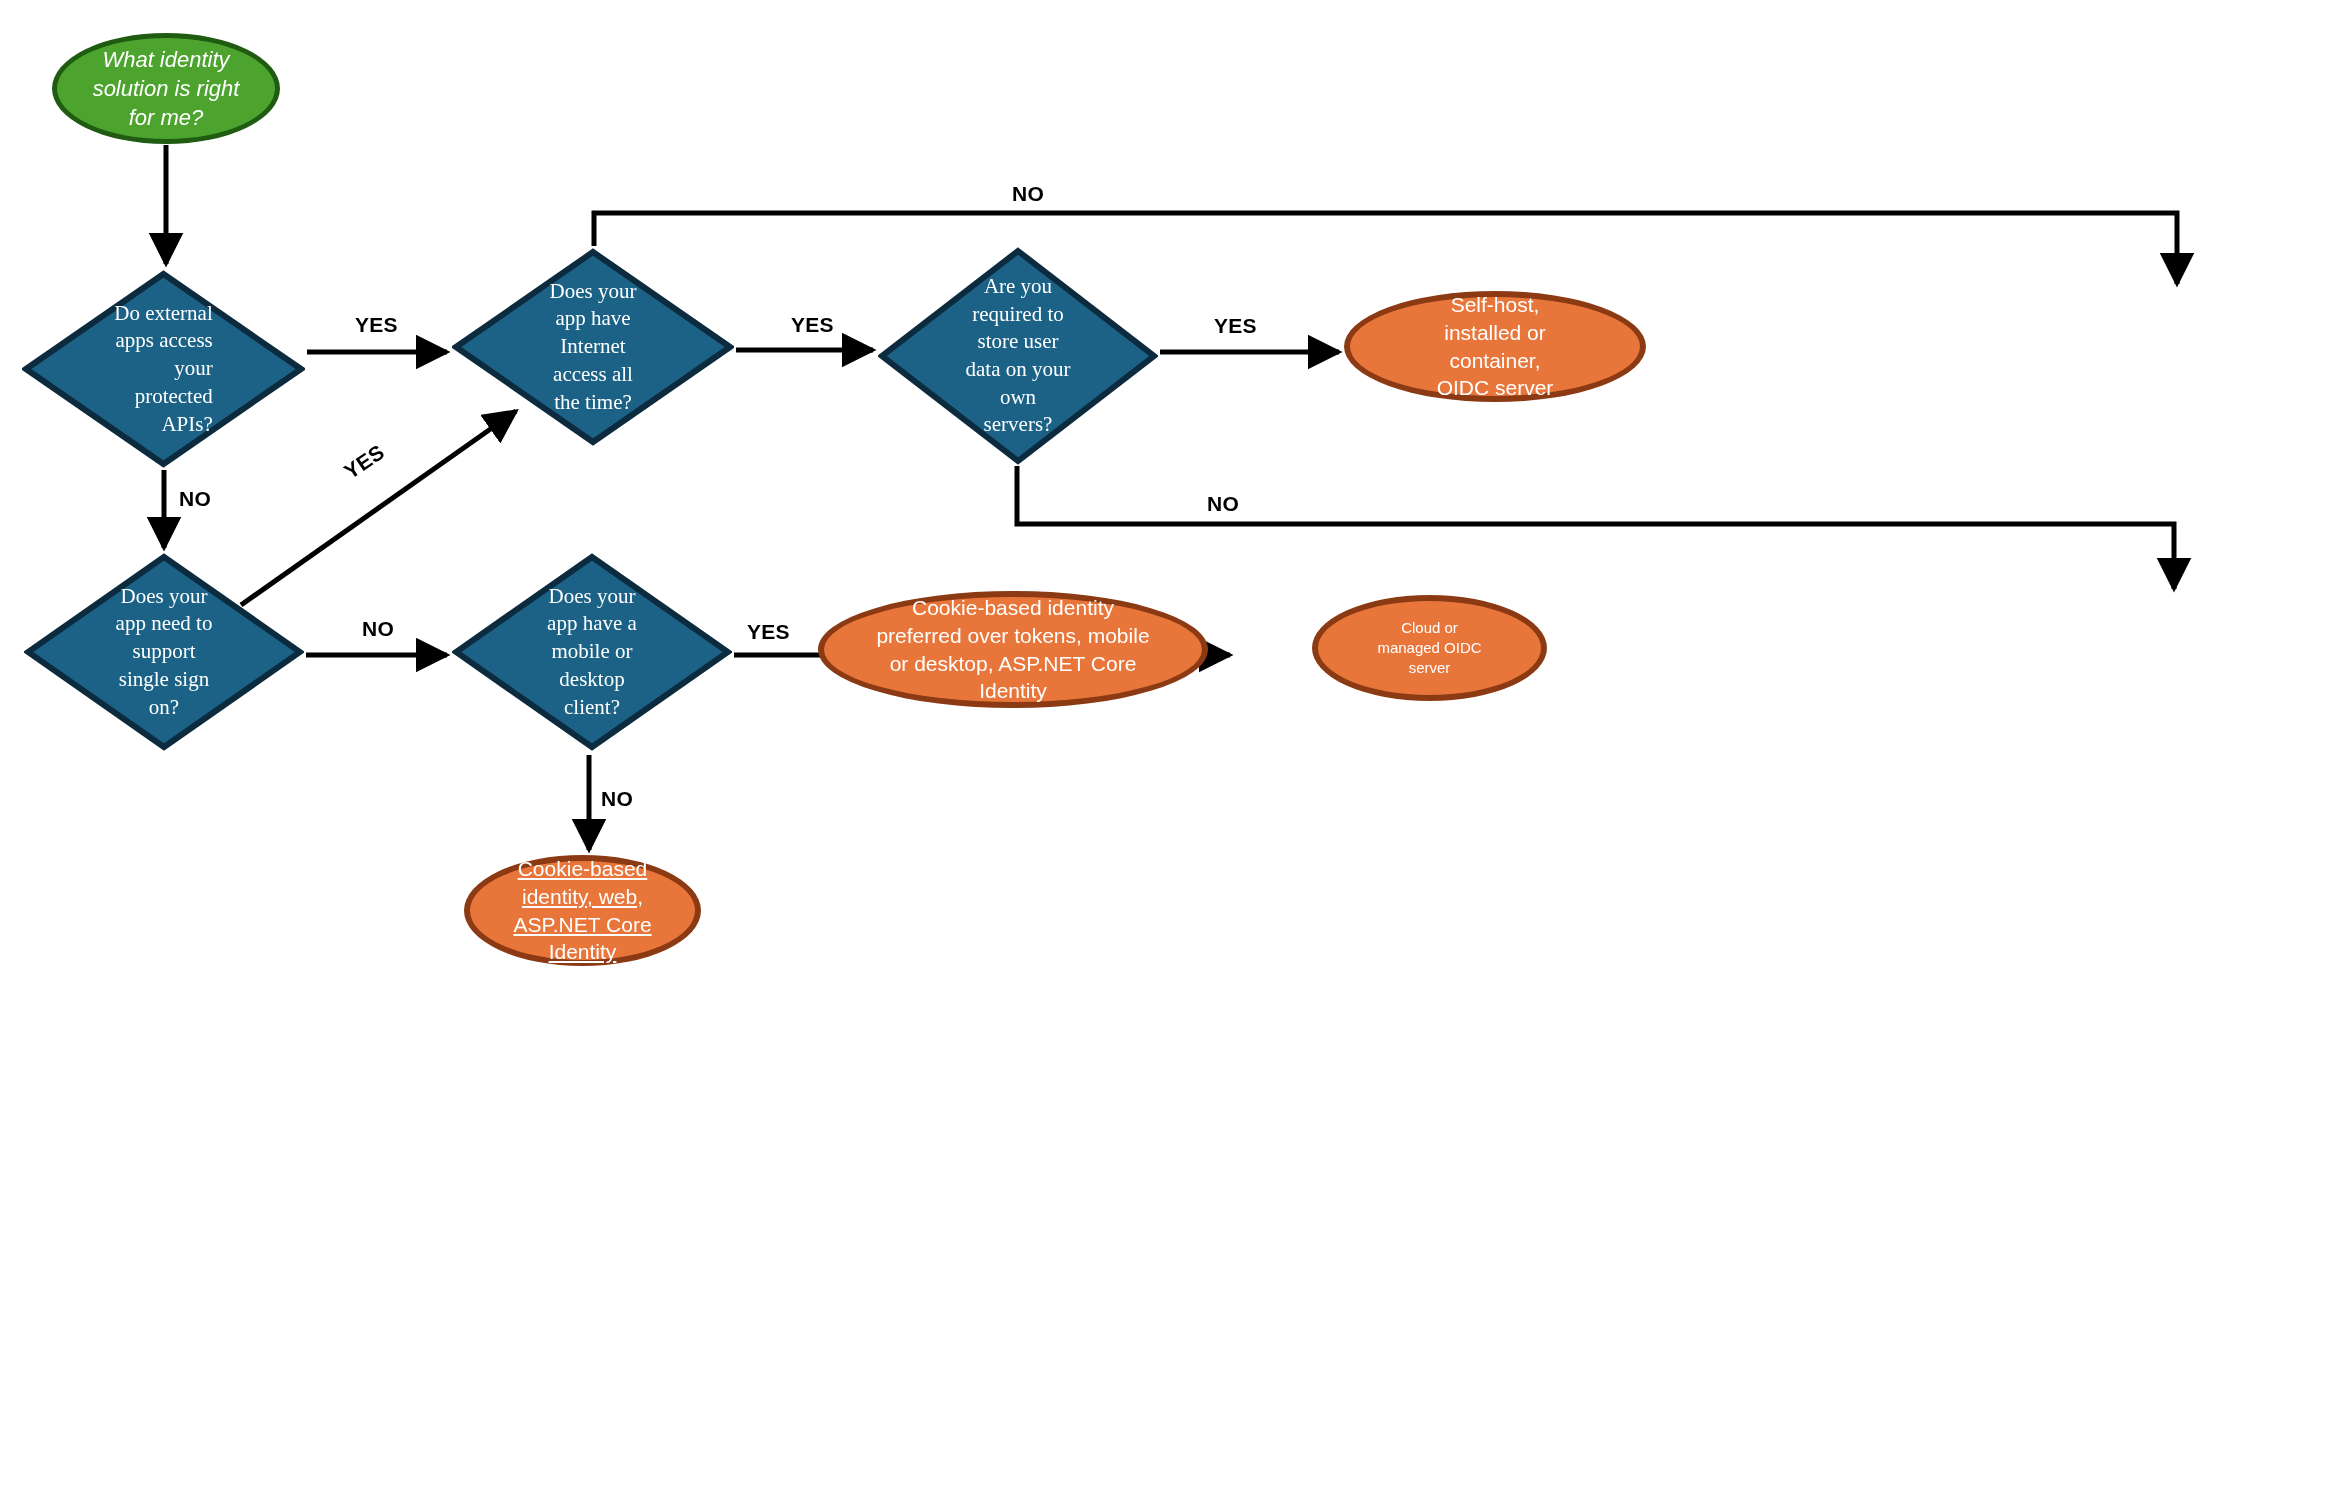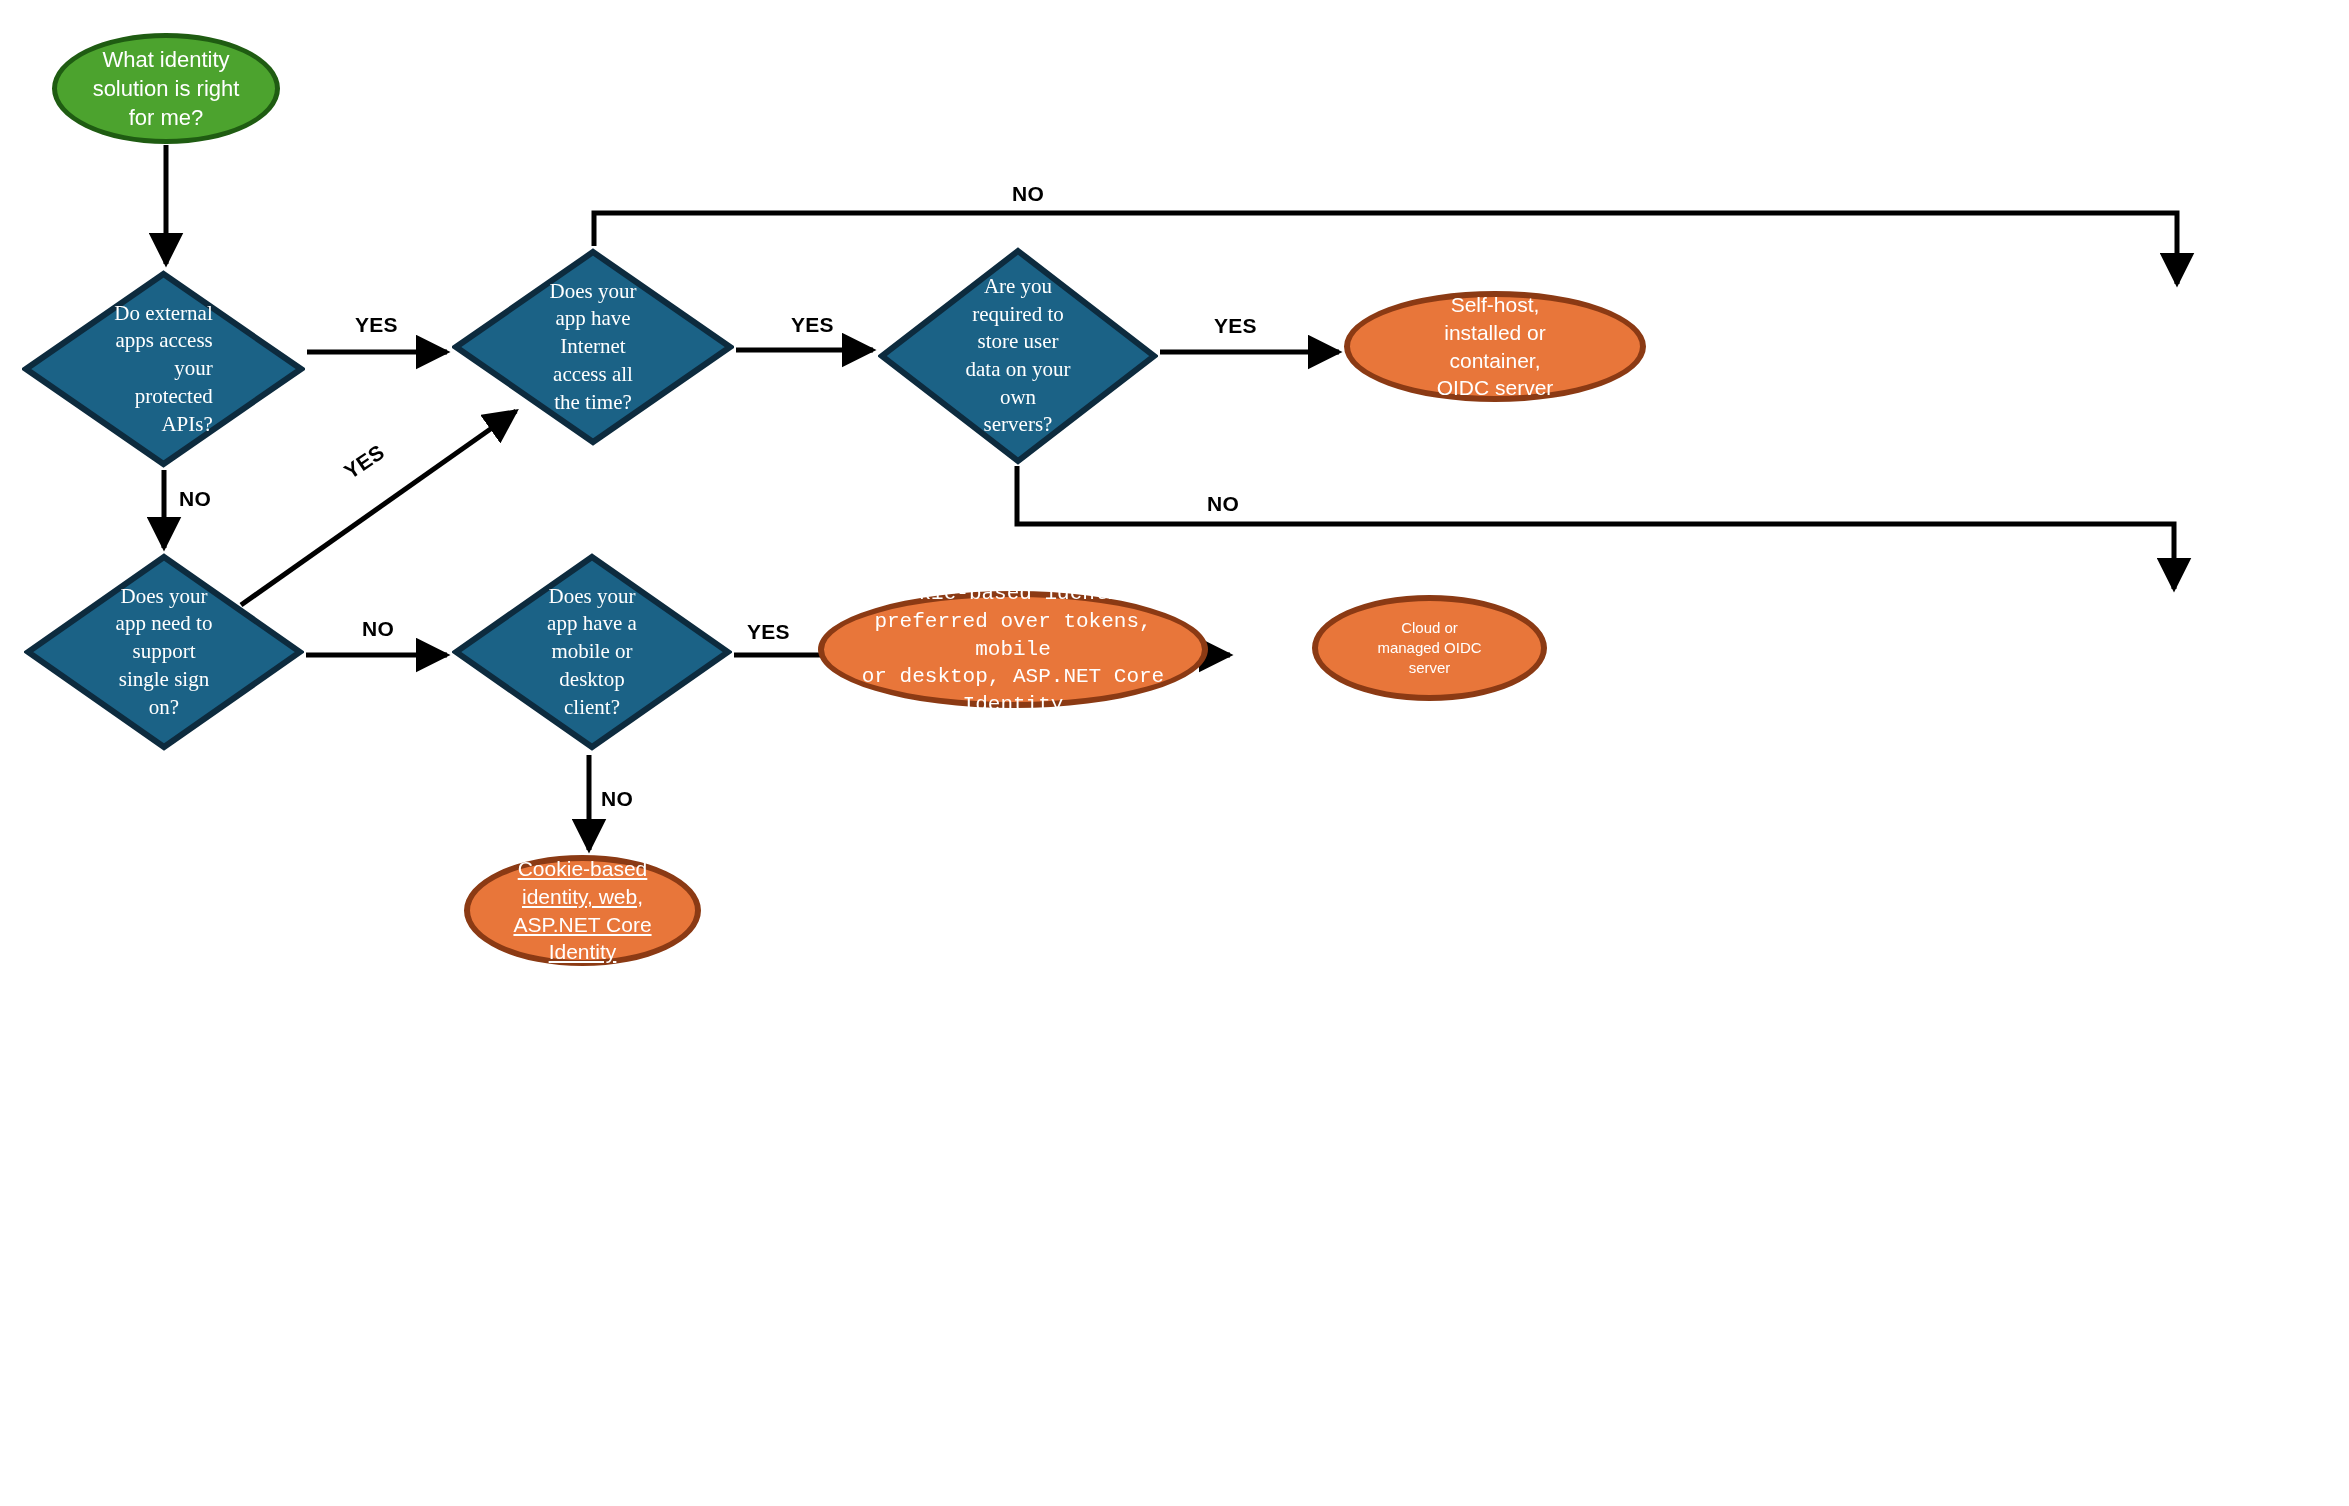--- a/index.html
+++ b/index.html
@@ -40,20 +40,21 @@
     padding: 0 6px;
     white-space: pre-line;
   }
   
   .ellipse {
     border-radius: 50%;
   }
   .ellipse.start {
     background: #4CA32E;
     border: 5px solid #1F5C12;
+    font-style: italic;
   }
   .ellipse.result {
     background: #E8763A;
     border: 6px solid #8B3A14;
   }
   
   .diamond {
     background: transparent;
     border: none;
   }
@@ -178,21 +179,21 @@
       <polygon points="140,4 276,99 140,194 4,99" fill="#1B6286" stroke="#0D2B3E" stroke-width="6"></polygon>
     </svg>
     <span class="label">Does your
 app have a
 mobile or
 desktop
 client?</span>
   </div>
 
   <div class="node ellipse result" style="left:818px; top:591px; width:390px; height:117px; font-size:21px;">
-    <span class="label" style="max-width:94%;font-family:Liberation Mono, monospace;">Cookie-based identity
+    <span class="label" style="max-width:94%;">Cookie-based identity
 preferred over tokens, mobile
 or desktop, ASP.NET Core
 Identity</span>
   </div>
 
   <div class="node ellipse result" style="left:1312px; top:595px; width:235px; height:106px; font-size:15px;">
     <span class="label">Cloud or
 managed OIDC
 server</span>
   </div>

